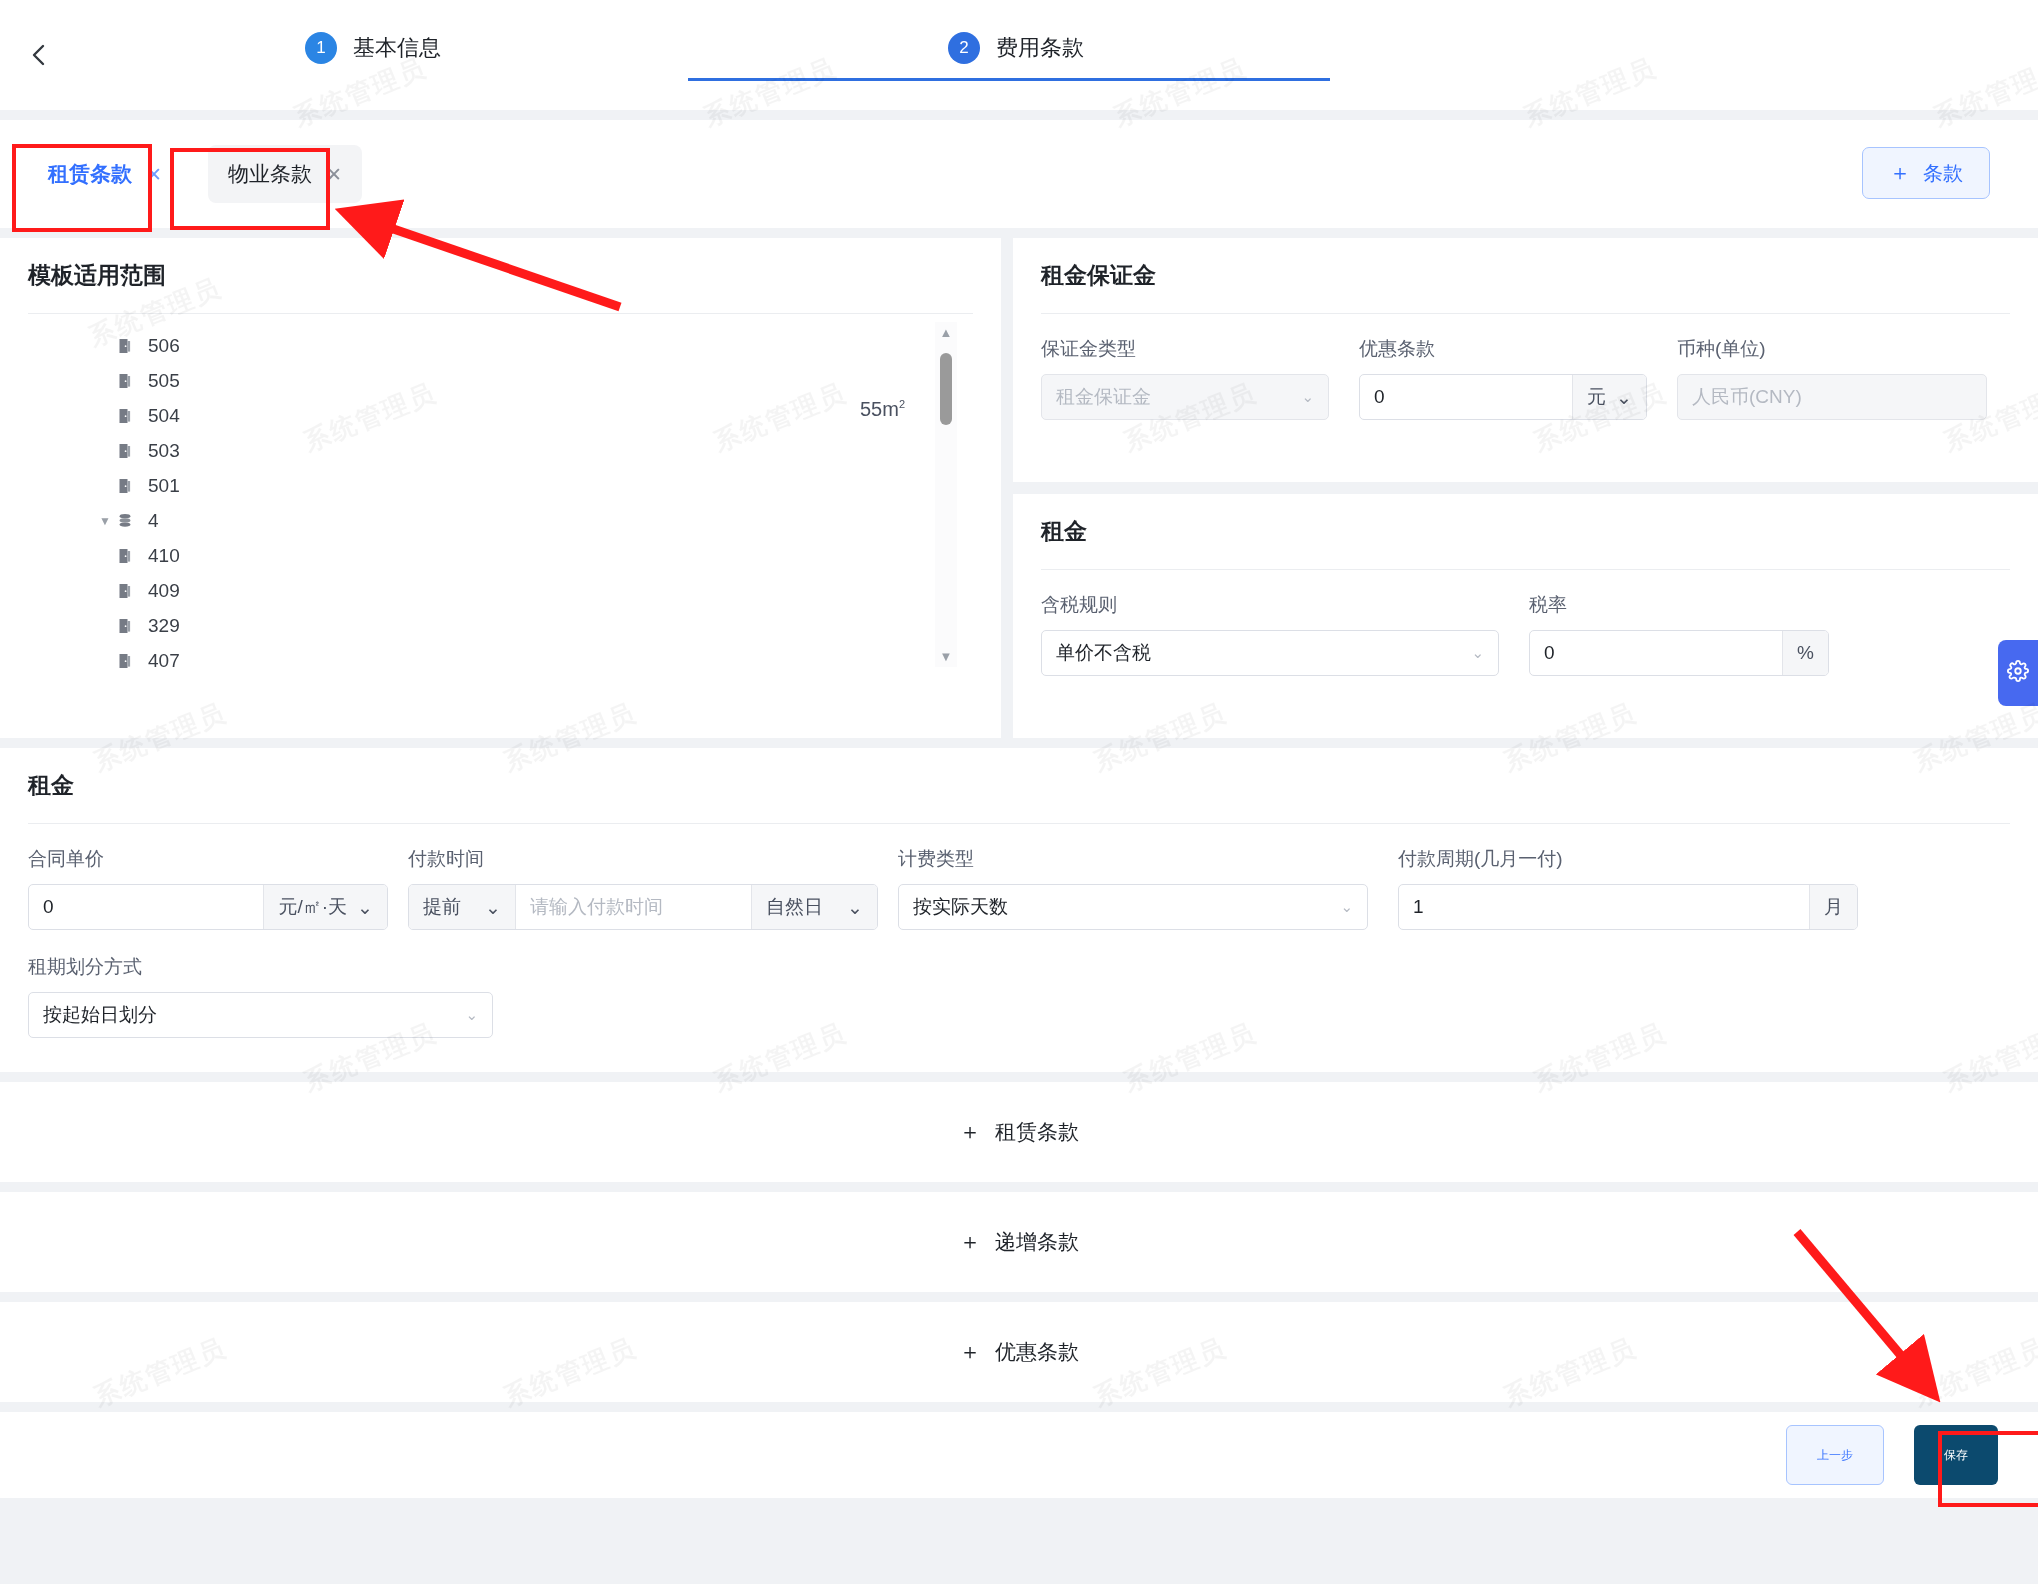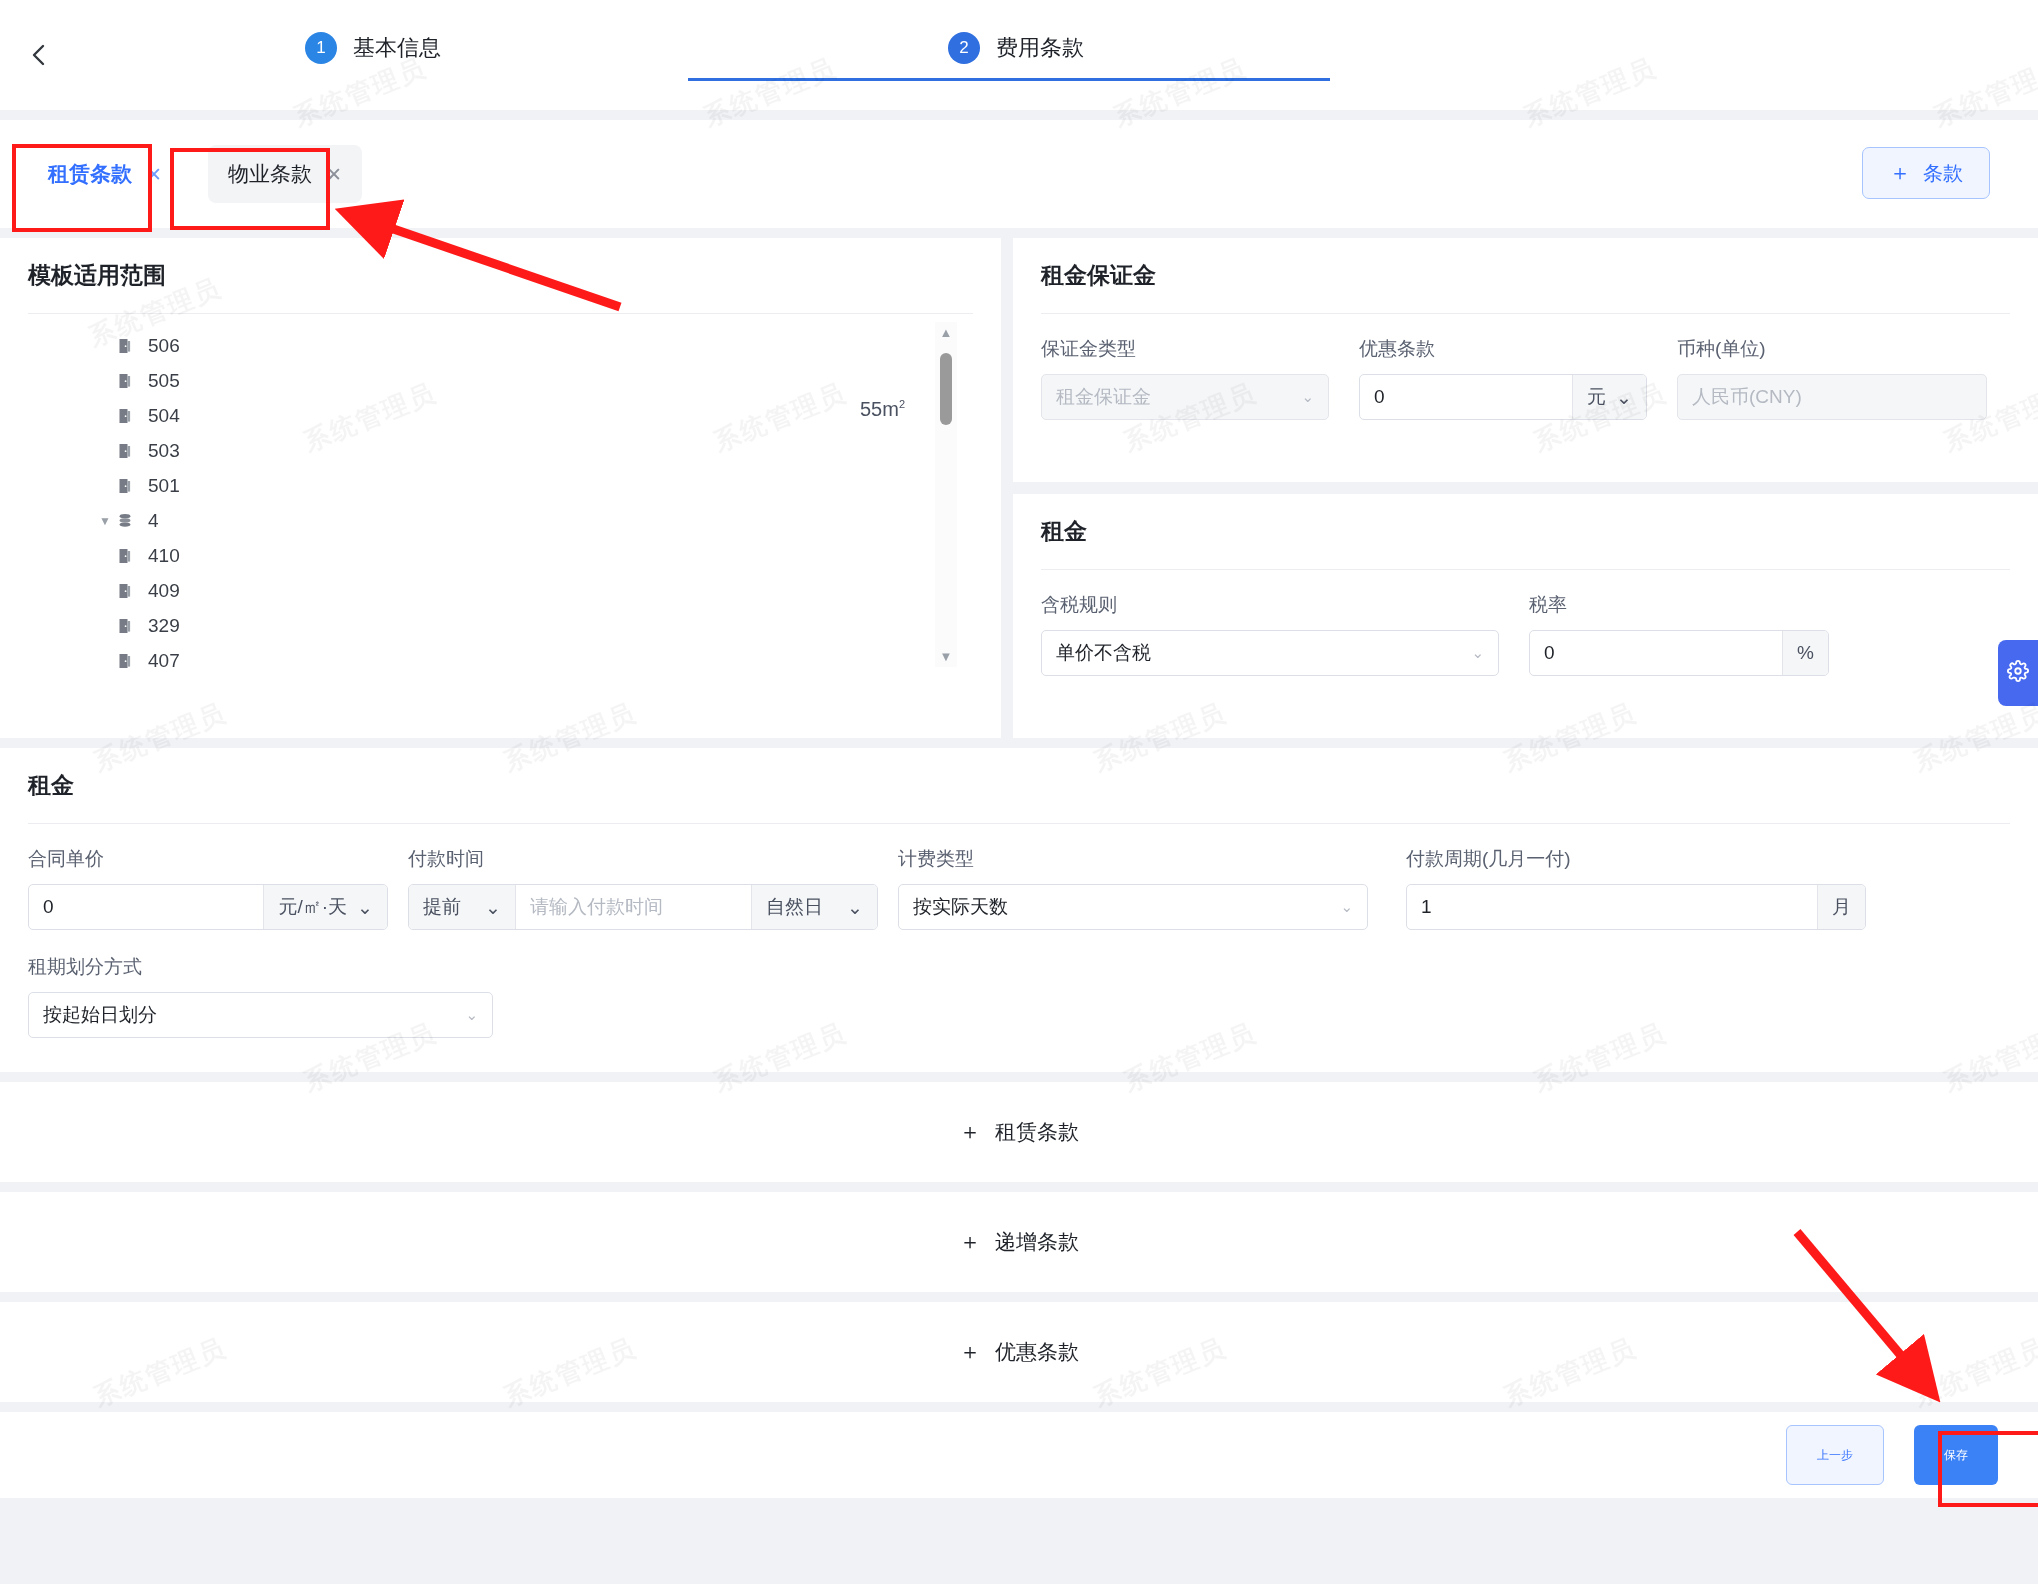--- a/index.html
+++ b/index.html
@@ -247,21 +247,21 @@
     height: 86px;
     display: flex; align-items: center; justify-content: flex-end;
     padding-right: 40px; gap: 30px;
   }
   .btn {
     height: 60px; padding: 0 30px; border-radius: 6px;
     font-size: 12px; display: flex; align-items: center; justify-content: center;
     cursor: pointer;
   }
   .btn-ghost { border: 1px solid #a7c4ff; background: #f0f5ff; color: #3370ff; }
-  .btn-primary { background: #3b82f6; color: #ffffff; }
+  .btn-primary { background: #0c4a6e; color: #ffffff; }
 
   
   .gear-tab {
     position: absolute;
     right: 0; top: 640px;
     width: 40px; height: 66px;
     background: #4769f0;
     border-radius: 8px 0 0 8px;
     display: flex; align-items: center; justify-content: center;
     cursor: pointer; z-index: 40;
@@ -547,21 +547,21 @@
       </div>
 
       <div class="field rent-col" style="width:500px;">
         <div class="field-label">计费类型</div>
         <div class="ctl" style="width:470px;">
           <span class="txt">按实际天数</span>
           <span class="caret-dn">⌄</span>
         </div>
       </div>
 
-      <div class="field rent-col" style="width:480px;margin-left:8px;">
+      <div class="field rent-col" style="width:480px;">
         <div class="field-label">付款周期(几月一付)</div>
         <div class="ctl" style="width:460px;">
           <span class="txt">1</span>
           <span class="addon">
             <span>月</span>
           </span>
         </div>
       </div>
     </div>
 

